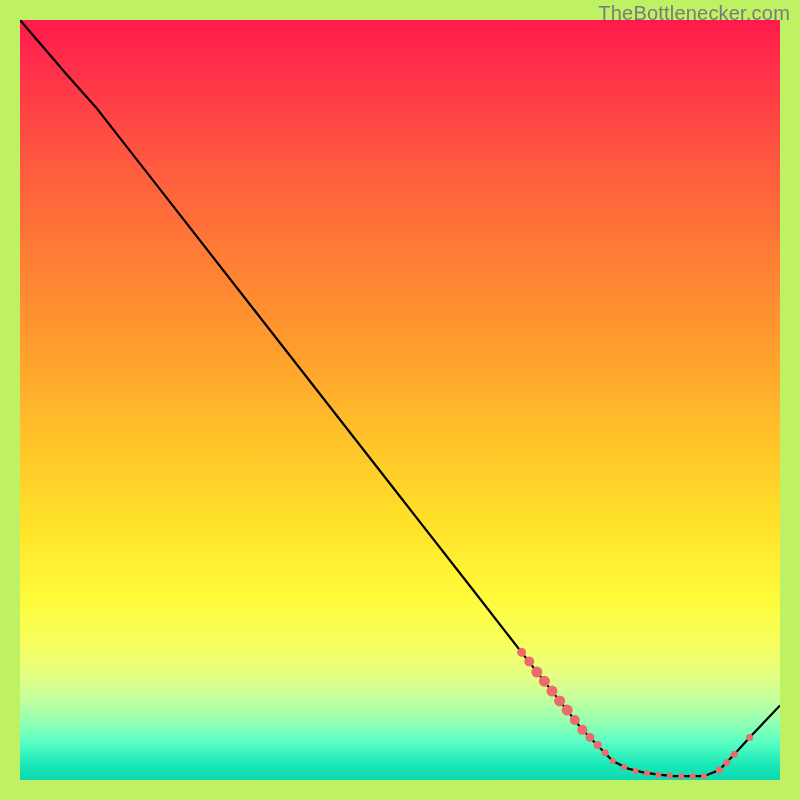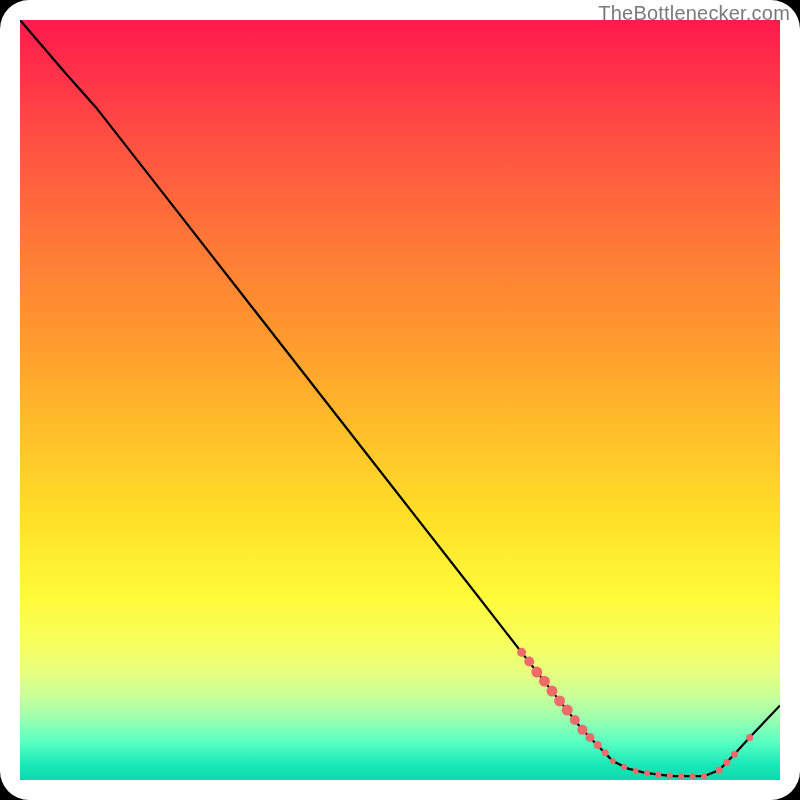--- a/index.html
+++ b/index.html
@@ -8,22 +8,21 @@
     width: 800px;
     height: 800px;
     background: #000;
     overflow: hidden;
     font-family: Arial, Helvetica, sans-serif;
   }
   .stage {
     position: relative;
     width: 800px;
     height: 800px;
-    background: #ffffff;
-    border-radius: 29px;
+    background: #bef264;
   }
   .plot {
     position: absolute;
     left: 20px;
     top: 20px;
     width: 760px;
     height: 760px;
   }
   .gradient {
     position: absolute;

